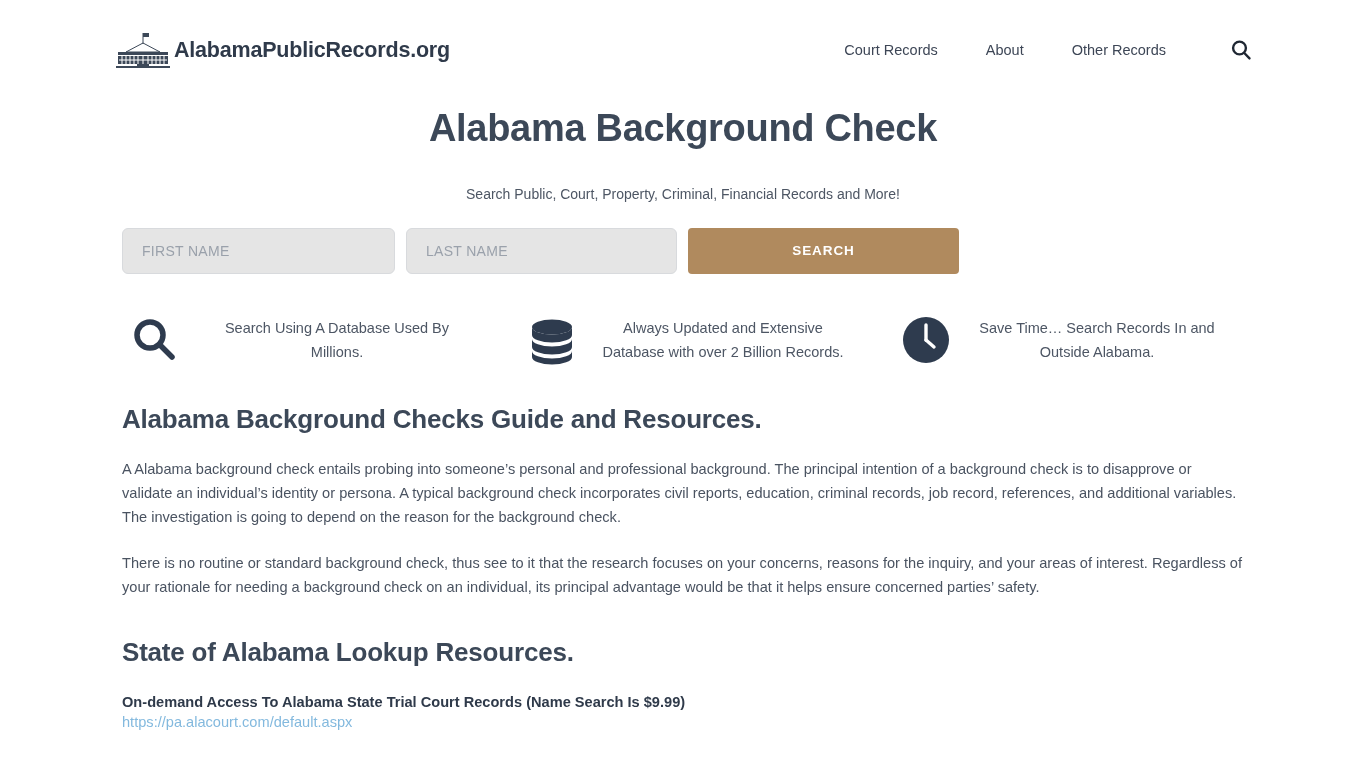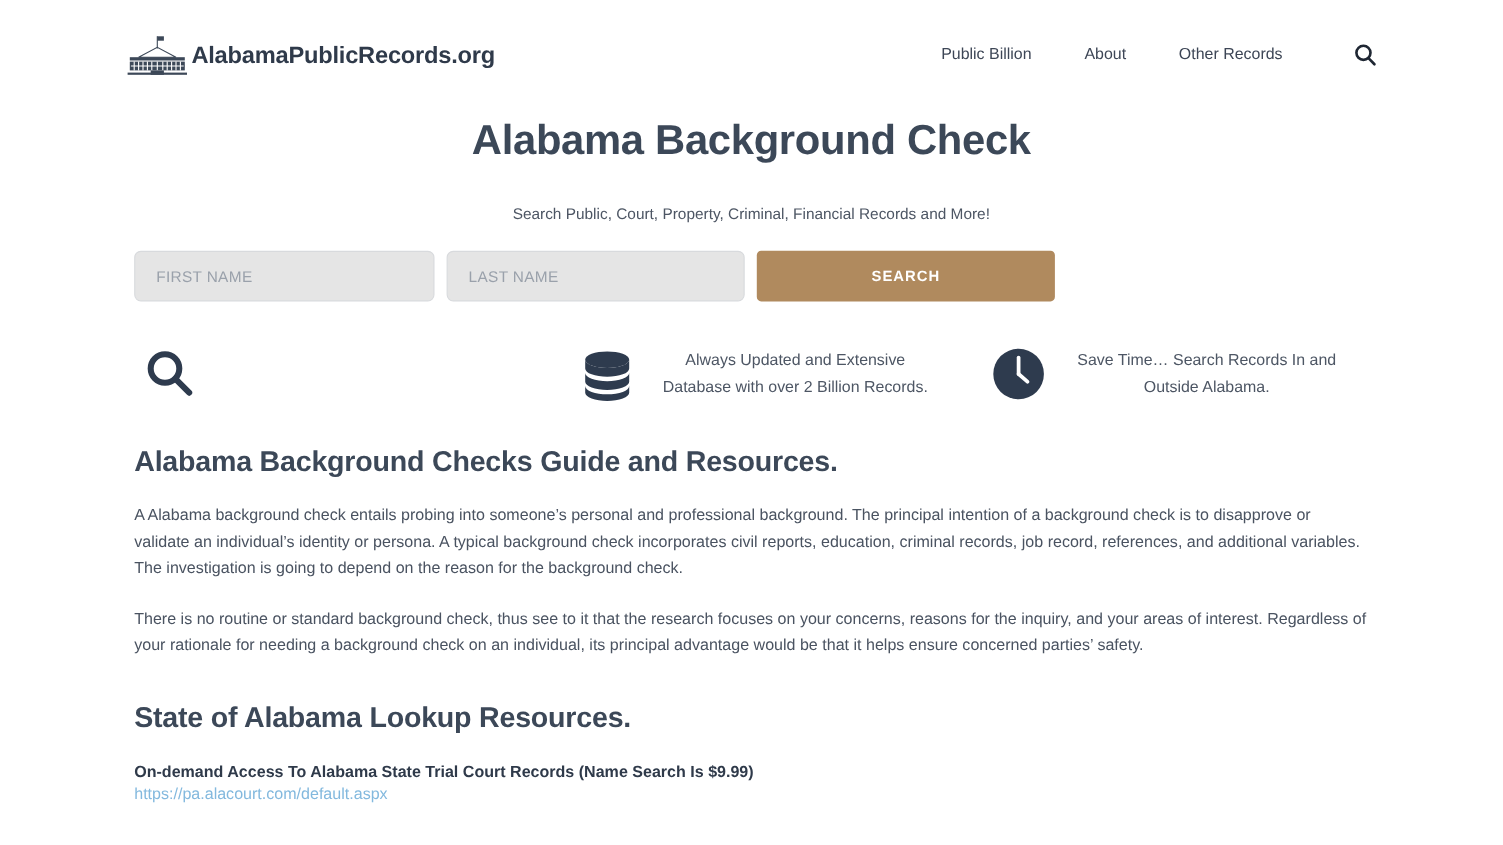--- a/index.html
+++ b/index.html
@@ -221,21 +221,21 @@
             </g>
             <rect x="25" y="34" width="12" height="4" fill="#3c4858" stroke="none"></rect>
             <rect x="4" y="36" width="54" height="2" fill="#3c4858" stroke="none"></rect>
           </g>
         </svg>
       </span>
       <span class="brand-name">AlabamaPublicRecords.org</span>
     </div>
 
     <div class="nav">
-      <span class="nav-item">Public Billion</span>
+      <span class="nav-item">Court Records</span>
       <span class="nav-item">About</span>
       <span class="nav-item">Other Records</span>
       <span class="nav-search">
         <svg viewBox="0 0 24 24" width="24" height="24" fill="none" stroke="#1f2733" stroke-width="2.4" xmlns="http://www.w3.org/2000/svg">
           <circle cx="10.5" cy="10" r="6.4"></circle>
           <line x1="15.3" y1="15" x2="20.5" y2="20.4" stroke-linecap="round"></line>
         </svg>
       </span>
     </div>
   </div>
@@ -257,20 +257,21 @@
 
   <div class="features">
 
     <div class="feature feature-1">
       <span class="feature-icon">
         <svg viewBox="0 0 48 48" width="48" height="48" fill="none" stroke="#2e3b4e" stroke-width="5.5" xmlns="http://www.w3.org/2000/svg">
           <circle cx="20" cy="19" r="13"></circle>
           <line x1="29.5" y1="28.5" x2="42" y2="41" stroke-linecap="round"></line>
         </svg>
       </span>
+      <div class="feature-text">Search Using A Database Used By Millions.</div>
     </div>
 
     <div class="feature feature-2">
       <span class="feature-icon">
         <svg viewBox="0 0 54 54" width="54" height="54" xmlns="http://www.w3.org/2000/svg">
           <g fill="#2e3b4e">
             <ellipse cx="27" cy="14" rx="20" ry="7.5"></ellipse>
             <path d="M7 14 v8 a20 7.5 0 0 0 40 0 v-8 a20 7.5 0 0 1 -40 0 z"></path>
             <path d="M7 26 v8 a20 7.5 0 0 0 40 0 v-8 a20 7.5 0 0 1 -40 0 z"></path>
             <path d="M7 38 v6 a20 7.5 0 0 0 40 0 v-6 a20 7.5 0 0 1 -40 0 z"></path>

